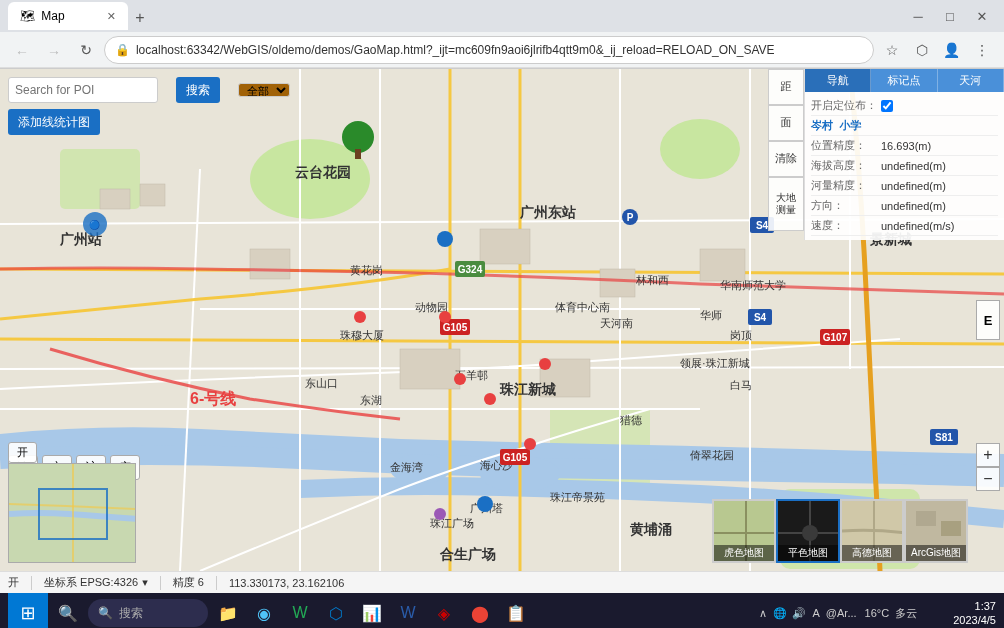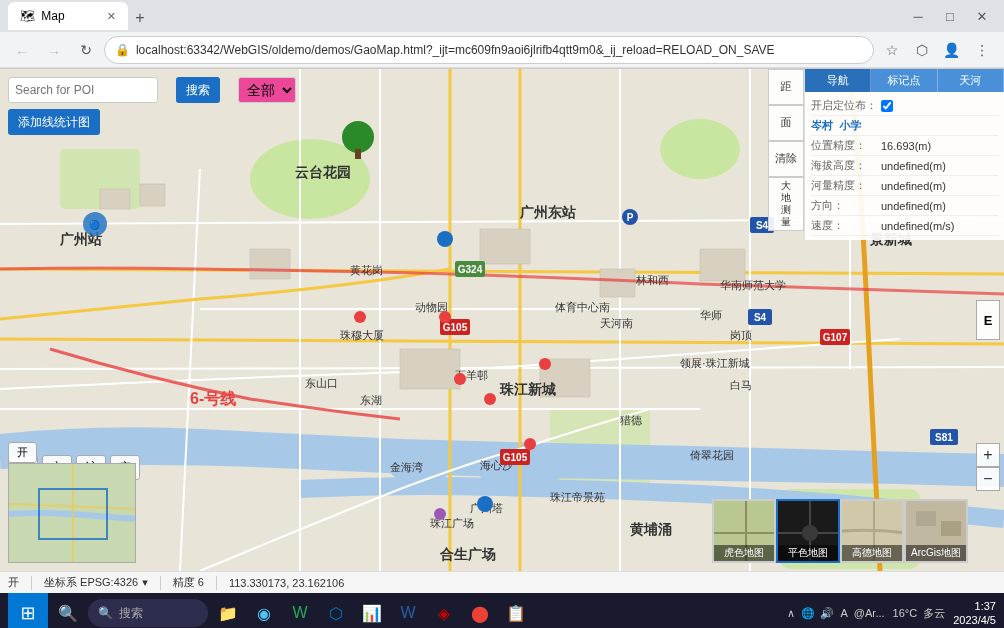--- a/index.html
+++ b/index.html
@@ -130,26 +130,26 @@
       background: #1a6fc4;
       color: white;
       border: none;
       border-radius: 3px;
       padding: 4px 10px;
       font-size: 12px;
       cursor: pointer;
       height: 26px;
     }
     #all-select {
-      height: 26px;
+      height: 14px;
       border: 1px solid #ccc;
       border-radius: 3px;
-      font-size: 14px;
+      font-size: 11px;
       padding: 0 4px;
-      background: #ec4899;
+      background: #a16207;
     }
 
     #draw-buttons {
       position: absolute;
       top: 40px; left: 8px;
       display: flex; gap: 4px;
       z-index: 100;
     }
     .draw-btn {
       background: #1a6fc4;
@@ -612,21 +612,21 @@
         <span class="panel-label">速度：</span>
         <span class="panel-value">undefined(m/s)</span>
       </div>
     </div>
   </div>
 
   <div id="right-tools">
     <div class="rtool-btn">距</div>
     <div class="rtool-btn">面</div>
     <div class="rtool-btn">清除</div>
-    <div class="rtool-btn" style="height:54px;line-height:1.2;font-size:10px;padding:16px;">大地<br>测量</div>
+    <div class="rtool-btn" style="height:54px;line-height:1.2;font-size:10px;padding:4px;">大地<br>测量</div>
   </div>
 
   <div id="e-btn">E</div>
 
   <div id="left-bottom">
     <div id="road-buttons">
       <button class="road-btn">沈</button>
       <button class="road-btn">京</button>
       <button class="road-btn">沪</button>
       <button class="road-btn">广</button>
@@ -729,18 +729,18 @@
       <span style="cursor:pointer;">∧</span>
       <span style="cursor:pointer;">🌐</span>
       <span style="cursor:pointer;">🔊</span>
       <span style="cursor:pointer;">A</span>
       <span>@Ar...</span>
     </div>
     <div class="sys-tray">
       <span>16°C</span>
       <span>多云</span>
     </div>
-    <div class="clock" style="cursor:pointer;">
+    <div class="clock" style="cursor:pointer;margin-left:28px;">
       <div>1:37</div>
       <div>2023/4/5</div>
     </div>
   </div>
 </div>
 
 </body></html>

